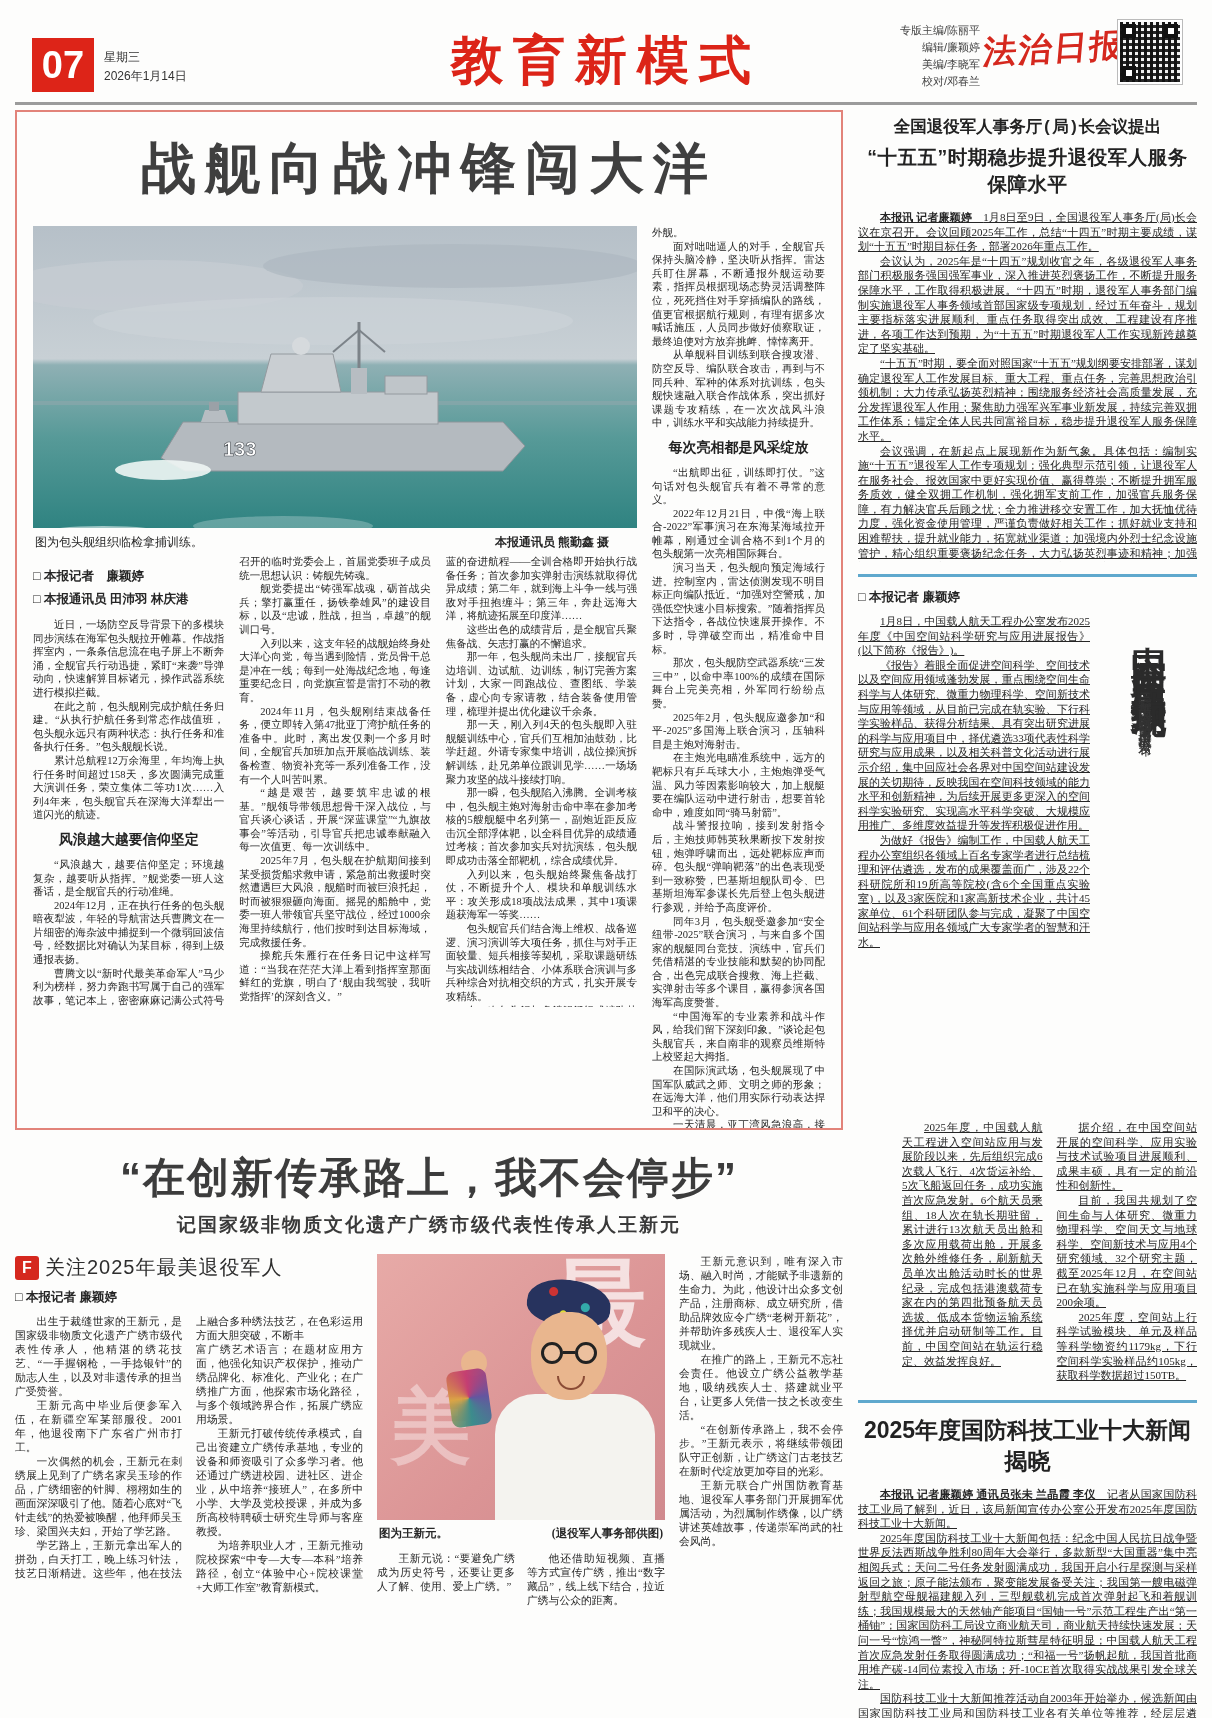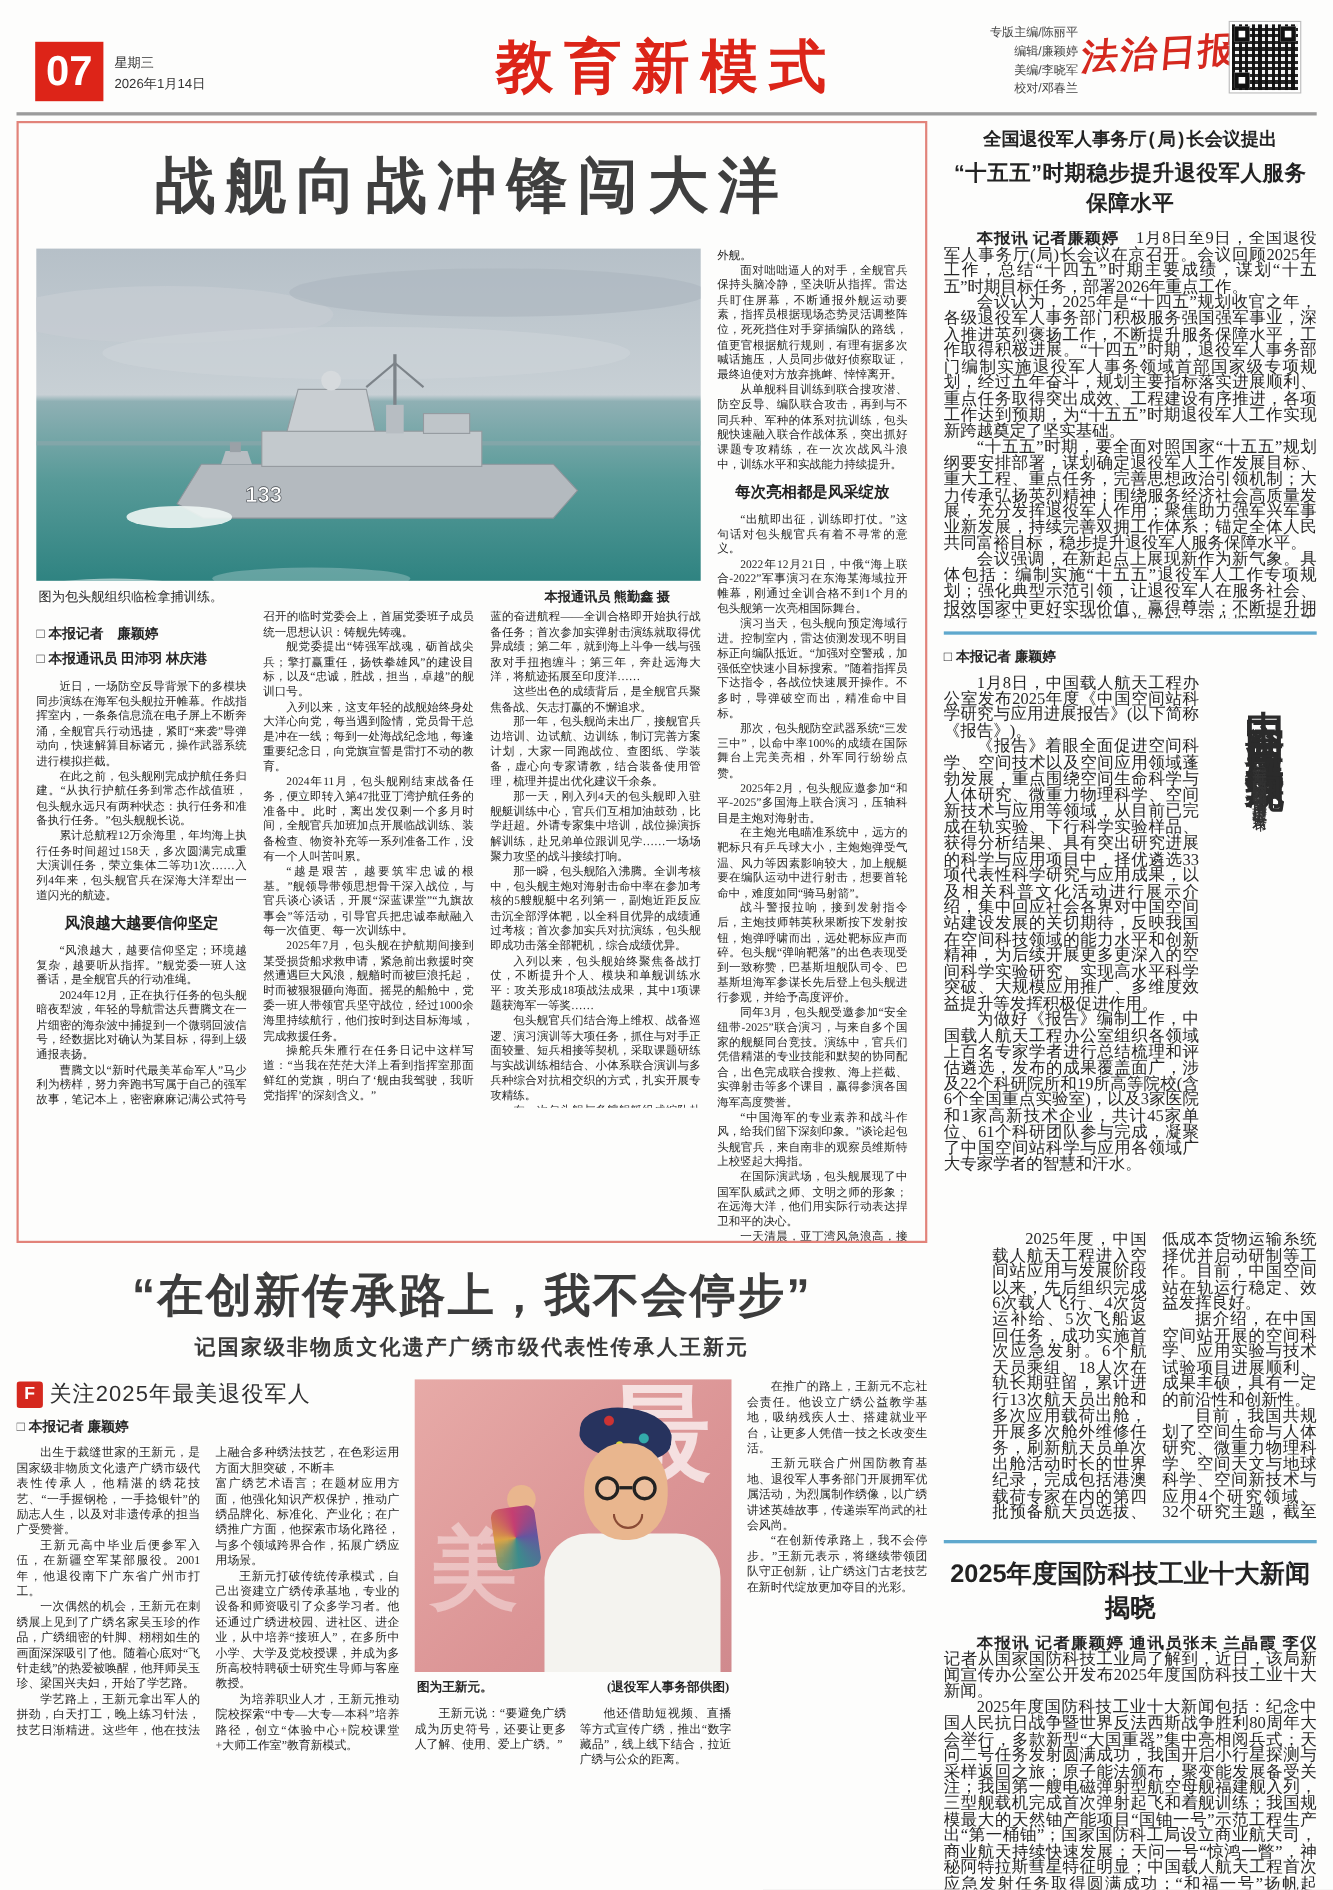--- a/index.html
+++ b/index.html
@@ -43,21 +43,21 @@
   .para.cont{text-indent:0;}
   h4.colhead{margin:9px 0;text-align:center;font-family:"Liberation Sans",sans-serif;font-size:14px;color:#222;}
   
   .photo svg{position:absolute;left:0;top:0;}
 
   
   .rightcol{position:absolute;left:858px;top:112px;width:339px;height:1596px;}
   .artA-kicker{margin:4px 0 6px;text-align:center;font-family:Liberation Mono, monospace;font-size:16.5px;font-weight:bold;color:#222;}
   .artA-head{margin:0 0 12px;text-align:center;font-family:"Liberation Sans",sans-serif;font-size:19.5px;font-weight:900;color:#222;letter-spacing:.5px;}
   .artA-body{height:352px;overflow:hidden;}
-  .artA-body .para,.artB .para,.artC .para{font-size:15px;line-height:14.6px;}
+  .artA-body .para,.artB .para,.artC .para{font-size:11px;line-height:14.6px;text-decoration:underline;}
   .blue-rule{height:3px;background:#5fa8cd;margin:12px 0;}
   .artB-byline{font-size:12.5px;font-weight:bold;font-family:"Liberation Sans",sans-serif;margin:10px 0 8px;}
   .artB-top{display:flex;gap:10px;}
   .artB-c1{width:232px;flex:none;height:498px;overflow:hidden;}
   .vert-head{writing-mode:vertical-rl;height:492px;flex:1;display:flex;align-items:center;padding-top:4px;}
   .vh-main{font-family:"Liberation Sans",sans-serif;font-weight:900;font-size:35px;color:#2b2b2b;letter-spacing:5px;line-height:1.1;}
   .vh-kicker{font-family:"Liberation Sans",sans-serif;font-size:13.5px;color:#333;letter-spacing:2px;margin-right:8px;line-height:1.35;}
   .artB-bottom{margin-top:8px;height:268px;overflow:hidden;column-count:2;column-gap:14px;margin-left:44px;}
   .artC-head{margin:8px 0 10px;text-align:center;font-family:"Liberation Sans",sans-serif;font-size:23px;font-weight:900;color:#222;}
   .artC-body{height:252px;overflow:hidden;}
@@ -309,20 +309,21 @@
         <div class="cap-row">
           <span>图为王新元。</span>
           <span>(退役军人事务部供图)</span>
         </div>
         <div class="bot-mid-cols">
             <p class="para">王新元说：“要避免广绣成为历史符号，还要让更多人了解、使用、爱上广绣。”</p>
             <p class="para">他还借助短视频、直播等方式宣传广绣，推出“数字藏品”，线上线下结合，拉近广绣与公众的距离。</p>
           </div>
       </div>
       <div class="bot-right">
+          <p class="para">王新元意识到，唯有深入市场、融入时尚，才能赋予非遗新的生命力。为此，他设计出众多文创产品，注册商标、成立研究所，借助品牌效应令广绣“老树开新花”，并帮助许多残疾人士、退役军人实现就业。</p>
           <p class="para">在推广的路上，王新元不忘社会责任。他设立广绣公益教学基地，吸纳残疾人士、搭建就业平台，让更多人凭借一技之长改变生活。</p>
+          <p class="para">“在创新传承路上，我不会停步。”王新元表示，将继续带领团队守正创新，让广绣这门古老技艺在新时代绽放更加夺目的光彩。</p>
           <p class="para">王新元联合广州国防教育基地、退役军人事务部门开展拥军优属活动，为烈属制作绣像，以广绣讲述英雄故事，传递崇军尚武的社会风尚。</p>
-          <p class="para">“在创新传承路上，我不会停步。”王新元表示，将继续带领团队守正创新，让广绣这门古老技艺在新时代绽放更加夺目的光彩。</p>
         </div>
     </div>
   </div>
 
 </div>
 
 </body></html>

